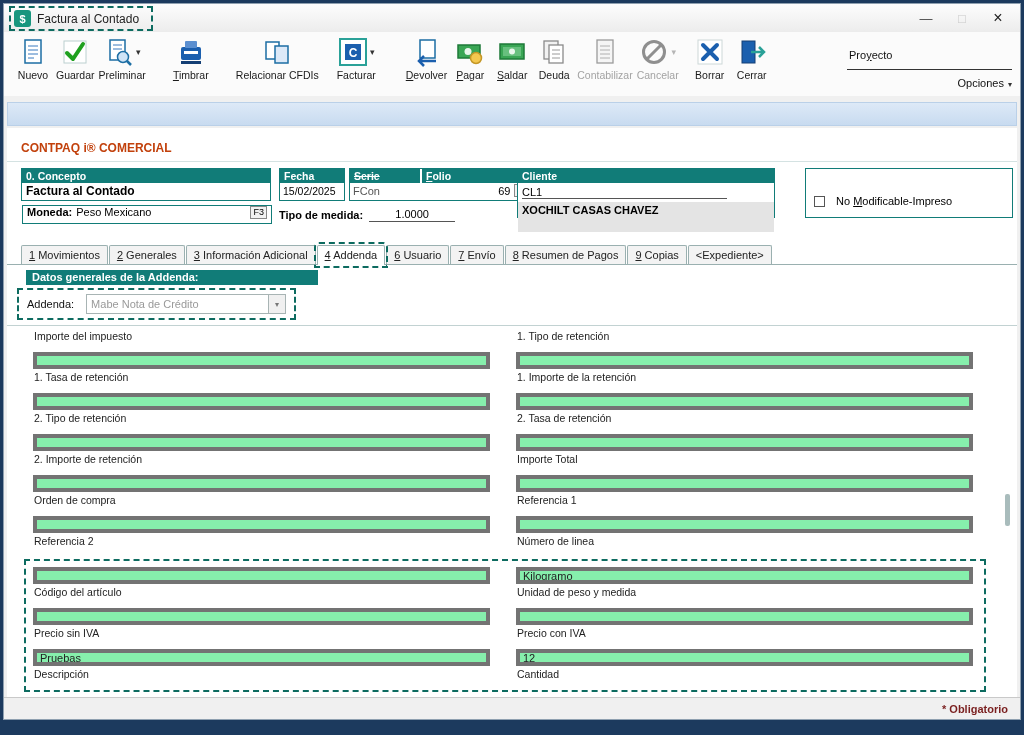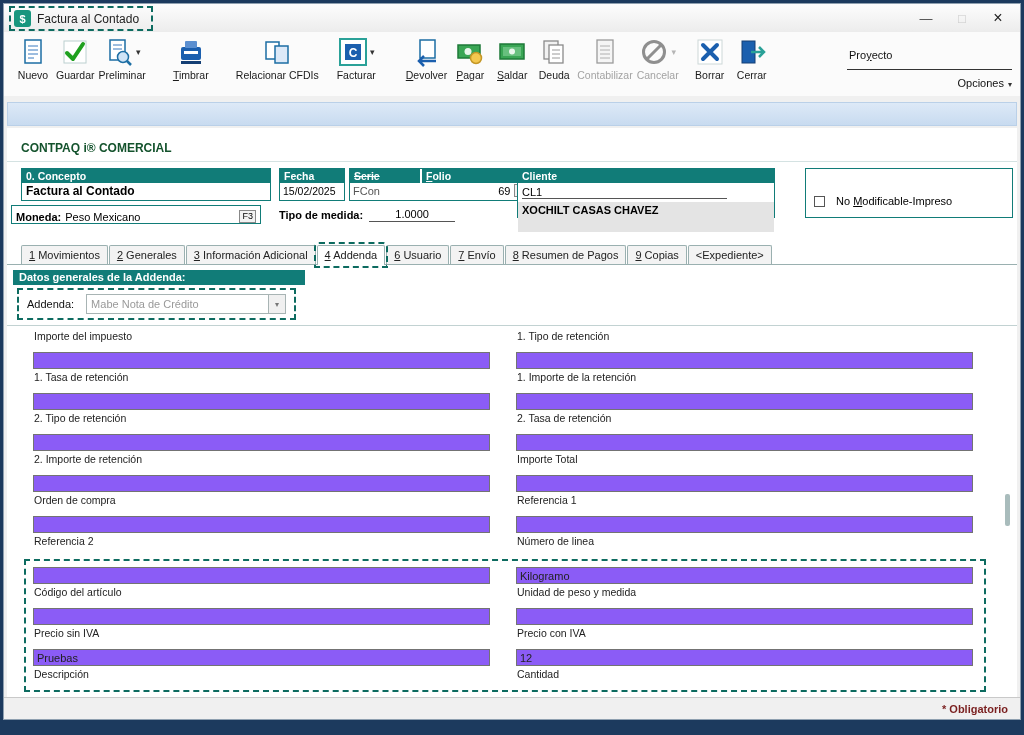--- a/index.html
+++ b/index.html
@@ -50,21 +50,21 @@
   .opciones { font-size: 11px; color: #111; align-self: flex-end; margin-top: 7px;
     display: flex; align-items: flex-end; gap: 4px; }
   .opciones .caret { font-size: 8px; color: #333; }
   
   .blueband { height: 24px; margin: 6px 3px 0 3px; flex: none;
     background: linear-gradient(#dde9f7, #c8dbf0); border: 1px solid #bad0e8; }
   
   .content { flex: 1; margin: 2px 3px 0 3px; background: #fff; position: relative;
     display: flex; flex-direction: column; overflow: hidden; }
   .brand-row { padding: 10px 0 5px 14px; border-bottom: 1px solid #d4e2e2; flex: none; }
-  .brand { color: #14532d; font-weight: bold; font-size: 12px; text-align: right; }
+  .brand { color: #c2410c; font-weight: bold; font-size: 12px; text-align: right; }
   
   .header-area { position: relative; height: 76px; flex: none; }
   .tbox { position: absolute; border: 1px solid #117c78; background: #fff; }
   .tbox-head { background: #117c78; color: #fff; font-size: 10.5px; font-weight: bold;
     padding: 0 4px; height: 14px; line-height: 14px; }
   .strike { text-decoration: line-through; }
   .concepto { left: 14px; top: 6px; width: 250px; height: 33px; }
   .concepto-val { font-size: 12px; font-weight: bold; padding: 1px 4px; }
   .fecha { left: 272px; top: 6px; width: 66px; height: 33px; }
   .fecha-val { font-size: 10.5px; padding: 2px 3px; }
@@ -79,58 +79,58 @@
     padding: 0 2px; line-height: 11px; flex: none; }
   .cliente { left: 510px; top: 6px; width: 258px; height: 50px; }
   .cliente-code { font-size: 11px; padding: 3px 4px 0; }
   .cliente-underline { display: inline-block; width: 205px; border-bottom: 1px solid #555; }
   .cliente-name { background: #e4e4e4; font-size: 11px; font-weight: bold;
     padding: 2px 4px; margin-top: 3px; height: 30px; }
   .nomod { left: 798px; top: 6px; width: 208px; height: 50px; }
   .nomod-inner { display: flex; align-items: center; gap: 11px;
     padding: 26px 6px 0 8px; font-size: 11px; }
   .checkbox { width: 11px; height: 11px; border: 1px solid #555; background: #fff; flex: none; }
-  .moneda { left: 4px; top: 43px; width: 250px; height: 19px; display: flex;
-    align-items: flex-end; font-size: 11px; padding: 0 4px; gap: 4px; }
+  .moneda { left: 15px; top: 43px; width: 250px; height: 19px; display: flex;
+    align-items: flex-start; font-size: 11px; padding: 0 4px; gap: 4px; }
   .moneda-label { font-weight: bold; }
   .moneda .f3 { margin-left: auto; }
   .tipocambio { position: absolute; left: 272px; top: 46px; font-size: 11px;
     display: flex; align-items: center; gap: 6px; }
   .tc-label { font-weight: bold; }
   .tc-val { display: inline-block; width: 86px; border-bottom: 1px solid #555;
     text-align: center; padding-bottom: 1px; }
   
   .tabs { display: flex; align-items: flex-end; padding: 4px 0 0 14px;
     border-bottom: 1px solid #9ab0b0; height: 27px; flex: none; }
   .tab { border: 1px solid #9ab0b0; border-bottom: none; background: #f3f3f3;
     font-size: 11px; padding: 3px 7px; margin-right: 1px; border-radius: 2px 2px 0 0;
     color: #222; white-space: nowrap; }
   .tab.active { background: #fff; position: relative; z-index: 2; margin-bottom: -1px;
     padding-bottom: 4px; outline: 2px dashed #0d6b60; outline-offset: 1px; }
   
   .addenda-sec { padding-top: 5px; flex: none; }
-  .sec-bar { margin-left: 6px; width: 292px; background: #117c78; color: #fff;
+  .sec-bar { margin-left: 19px; width: 292px; background: #117c78; color: #fff;
     font-weight: bold; font-size: 11px; padding: 1px 6px; height: 15px; line-height: 13px; }
   .addenda-row-wrap { margin: 3px 0 0 10px; display: inline-flex; align-items: center;
     gap: 12px; border: 2px dashed #0d6b60; padding: 4px 8px; }
   .addenda-label { font-size: 11px; color: #111; }
   .combobox { width: 200px; height: 20px; border: 1px solid #a8b4b4; background: #fff;
     display: flex; align-items: center; }
   .combo-text { flex: 1; font-size: 11px; color: #9a9a9a; padding: 0 4px;
     white-space: nowrap; overflow: hidden; }
   .combo-btn { width: 17px; height: 100%; background: #f0f0f0;
     border-left: 1px solid #a8b4b4; display: flex; align-items: center;
     justify-content: center; font-size: 8px; color: #777; }
   .divider { border-top: 1px solid #c2d2d2; margin-top: 5px; flex: none; }
   
   .fields { flex: 1; position: relative; padding: 4px 0 0 26px; overflow: hidden; }
   .frow { display: flex; gap: 26px; width: 940px; }
   .fcol { width: 457px; }
-  .finput { width: 100%; height: 17px; border: 1px solid #737373; font-size: 11px;
-    padding: 0 3px; font-family: inherit; color: #222; background: #8b5cf6; display: block; }
+  .finput { width: 100%; height: 17px; border: 4px solid #737373; font-size: 11px;
+    padding: 0 3px; font-family: inherit; color: #222; background: #86efac; display: block; }
   .flabel { font-size: 10.5px; color: #222; margin: 2px 0 10px 1px; }
   .toplabels .flabel { margin: 0 0 10px 1px; }
   .hlgroup { border: 2px dashed #0d6b60; margin: 2px 0 0 -9px;
     padding: 6px 11px 0 7px; width: 962px; }
   .vscroll { position: absolute; right: 7px; top: 0; bottom: 4px; width: 6px; }
   .vthumb { position: absolute; top: 168px; right: 0; width: 5px; height: 32px;
     background: #a9bcbc; border-radius: 2px; }
   
   .statusbar { height: 22px; background: #f0f0f0; border-top: 1px solid #c9c9c9;
     display: flex; align-items: center; justify-content: flex-end;

